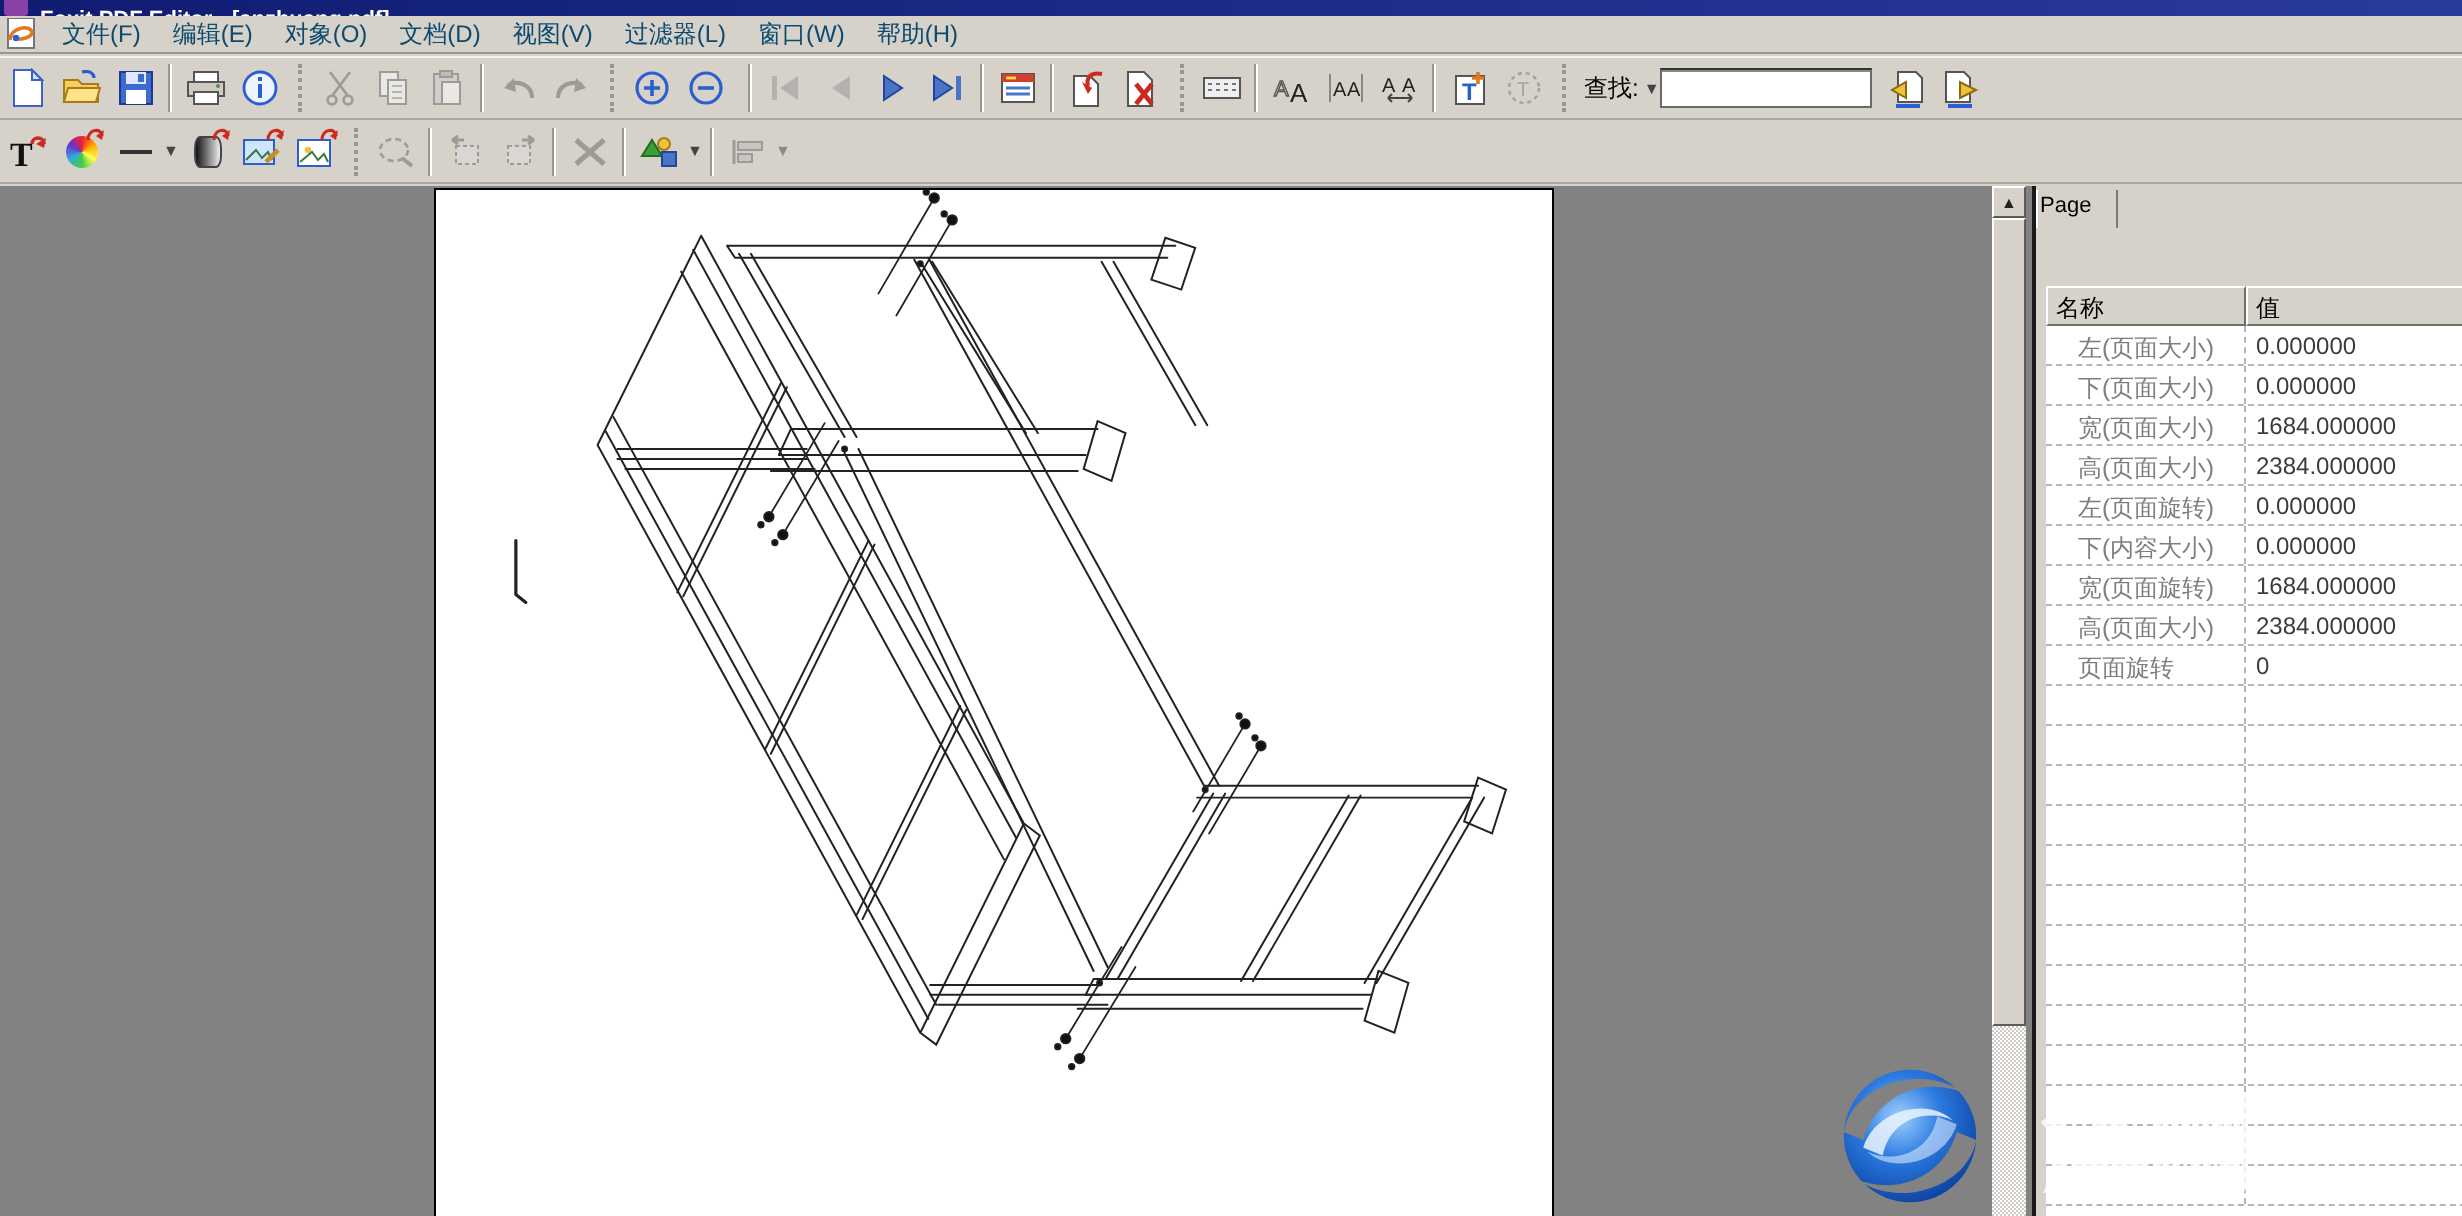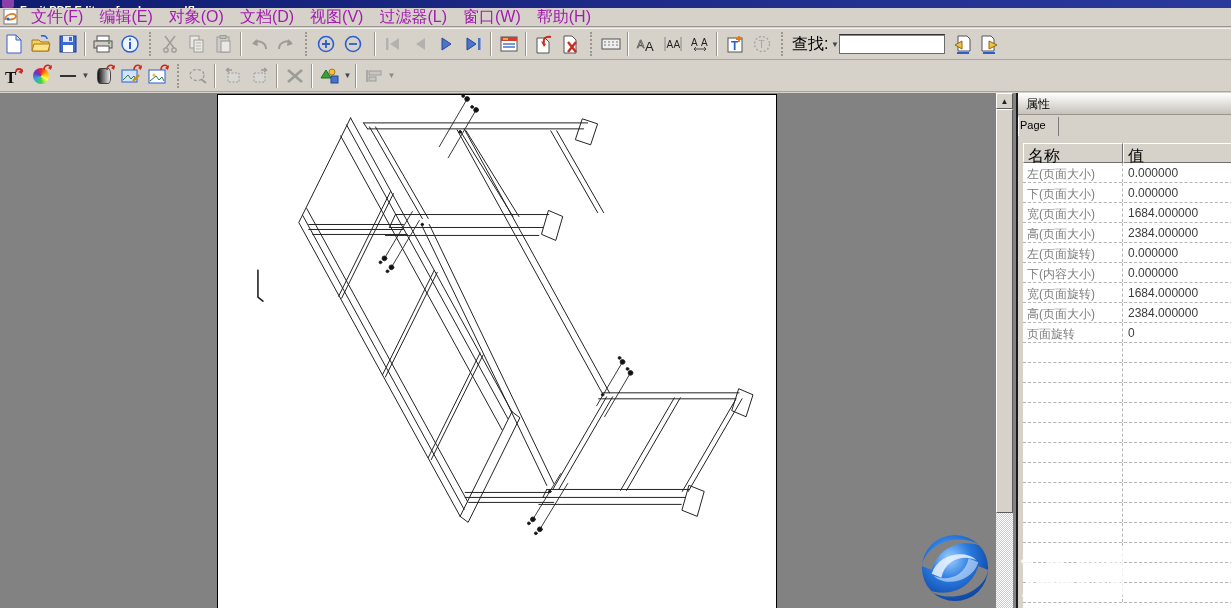--- a/index.html
+++ b/index.html
@@ -11,35 +11,35 @@
   .titlebar { position:absolute; left:0; top:0; width:1231px; height:8px;
     background:linear-gradient(90deg,#101c72,#2a3a9c); overflow:hidden; }
   .titlebar .ttext { color:#fff; font-weight:bold; font-size:11px; margin-left:20px; margin-top:-4px; display:inline-block;}
   .titlebar .ticon { position:absolute; left:2px; top:-4px; width:12px; height:12px;
     background:#8b3fa8; border-radius:2px; }
 
   
   .menubar { position:absolute; left:0; top:8px; width:1231px; height:19px;
     background:#d6d2ca; border-bottom:1px solid #9a968e; display:flex; align-items:center; }
   .menubar .appicon { width:16px; height:16px; margin:0 4px 0 3px; }
-  .menu-item { font-size:16px; color:#a21caf; padding:1px 8px; cursor:default; }
+  .menu-item { font-size:12px; color:#0c4a6e; padding:1px 8px; cursor:default; }
 
   
   .toolbar { position:absolute; left:0; width:1231px; height:32px; background:#d6d2ca;
     display:flex; align-items:center; border-bottom:1px solid #aaa69e; }
   .tb1 { top:28px; border-top:1px solid #f4f2ee; }
   .tb2 { top:60px; }
   .tb-btn { width:27px; height:26px; display:flex; align-items:center; justify-content:center;
     position:relative; flex:0 0 auto; }
   .tb-sep { width:2px; height:24px; border-left:1px solid #9a968e; border-right:1px solid #ffffff;
     margin:0 3px; flex:0 0 auto; }
   .tb-grip { width:3px; height:24px; border-left:2px dotted #9a968e; margin:0 4px 0 6px; flex:0 0 auto; }
   .caret { font-size:8px; color:#444; width:9px; text-align:center; flex:0 0 auto; }
   .dis { opacity:.5; filter:grayscale(1); }
-  .find-label { font-size:16px; margin:0 2px 0 4px; }
+  .find-label { font-size:12px; margin:0 2px 0 4px; }
   .find-input { width:106px; height:20px; border:1px solid #6a6a6a; border-top:2px groove #888;
     background:#fff; font-size:12px; padding:0 3px; }
   .redarr { position:absolute; right:0; top:-1px; }
 
   
   .workspace { position:absolute; left:0; top:93px; width:1231px; height:515px; background:#828282; }
   .page { position:absolute; left:217px; top:1px; width:560px; height:514px;
     background:#ffffff; border:1px solid #000; border-bottom:none; }
 
   
@@ -56,25 +56,25 @@
   
   .propspanel { position:absolute; left:1016px; top:0; width:215px; height:515px;
     background:#d6d2ca; border-left:2px solid #1a1a1a; }
   .props-title { height:22px; background:linear-gradient(#ffffff,#c6c2ba);
     font-size:12px; padding:3px 0 0 8px; border-bottom:1px solid #9a968e; }
   .props-tabs { height:21px; display:flex; align-items:flex-end; }
   .props-tab { font-size:11px; padding:2px 12px 3px 1px; background:#d6d2ca;
     border-right:1px solid #7a7a7a; border-left:1px solid #fff; height:19px; }
   .prop-table { position:absolute; left:5px; top:50px; width:210px; bottom:0; overflow:hidden; background:#fff; }
   .pt-head { display:flex; height:20px; }
-  .pt-head .cell { background:#d6d2ca; font-size:16px; padding:2px 4px;
+  .pt-head .cell { background:#d6d2ca; font-size:12px; padding:2px 4px;
     border:1px solid; border-color:#fff #6e6e6e #6e6e6e #fff; }
   .pt-head .c1 { width:100px; } .pt-head .c2 { width:110px; }
   .pt-row { display:flex; height:20px; border-bottom:1px dashed #b5b5b5; background:#fff; }
-  .pt-row .c1 { width:100px; font-size:12px; color:#7d7d7d; padding:3px 0 0 4px;
+  .pt-row .c1 { width:100px; font-size:12px; color:#7d7d7d; padding:3px 0 0 16px;
     border-right:1px dashed #b5b5b5; overflow:hidden; white-space:nowrap; }
   .pt-row .c2 { width:110px; font-size:12px; color:#3c3c3c; padding:3px 0 0 5px;
     overflow:hidden; white-space:nowrap; }
 
   
   .wm-logo { position:absolute; left:918px; top:531px; width:74px; height:74px; z-index:60; pointer-events:none; }
   .wm-text { position:absolute; left:992px; top:536px; z-index:60; pointer-events:none;
     font-size:54px; font-weight:bold; color:transparent;
     -webkit-text-stroke:1.6px rgba(255,255,255,.85); letter-spacing:-2px; opacity:.9;margin-left:30px; }
 
@@ -458,21 +458,20 @@
     </svg>
   </div>
 
   <div class="vscroll">
     <div class="vs-btn">▲</div>
     <div class="vs-thumb"></div>
     <div class="vs-track"></div>
   </div>
 
   <div class="propspanel">
-    <div class="props-title">属性</div>
     <div class="props-tabs">
       <div class="props-tab">Page</div>
     </div>
     <div class="prop-table">
       <div class="pt-head">
         <div class="cell c1">名称</div>
         <div class="cell c2">值</div>
       </div>
       <div class="pt-row">
         <div class="c1">左(页面大小)</div>

